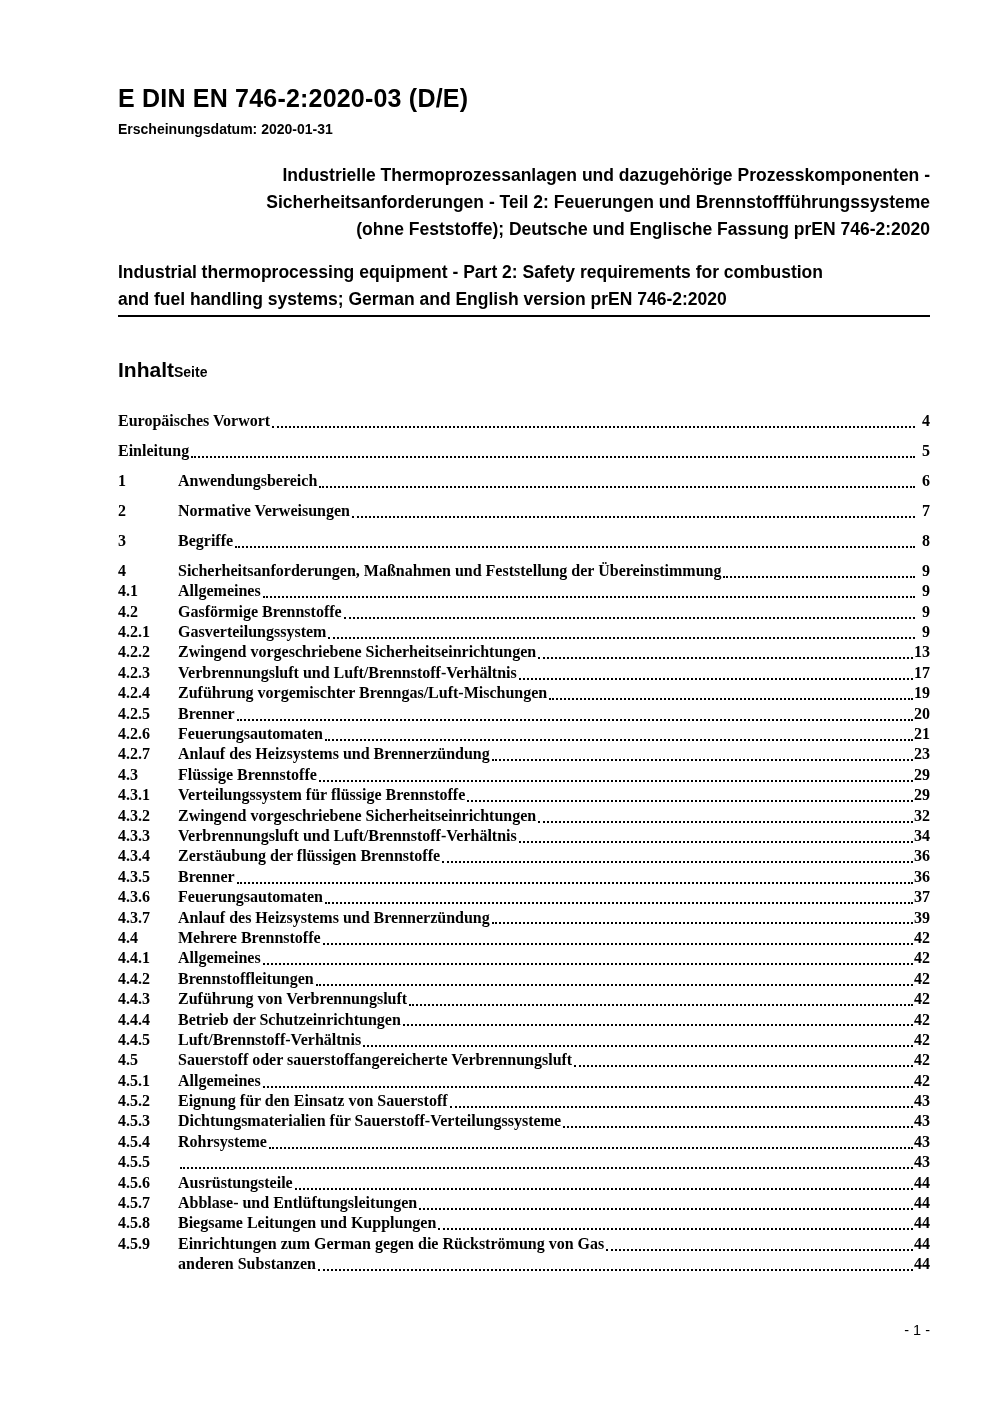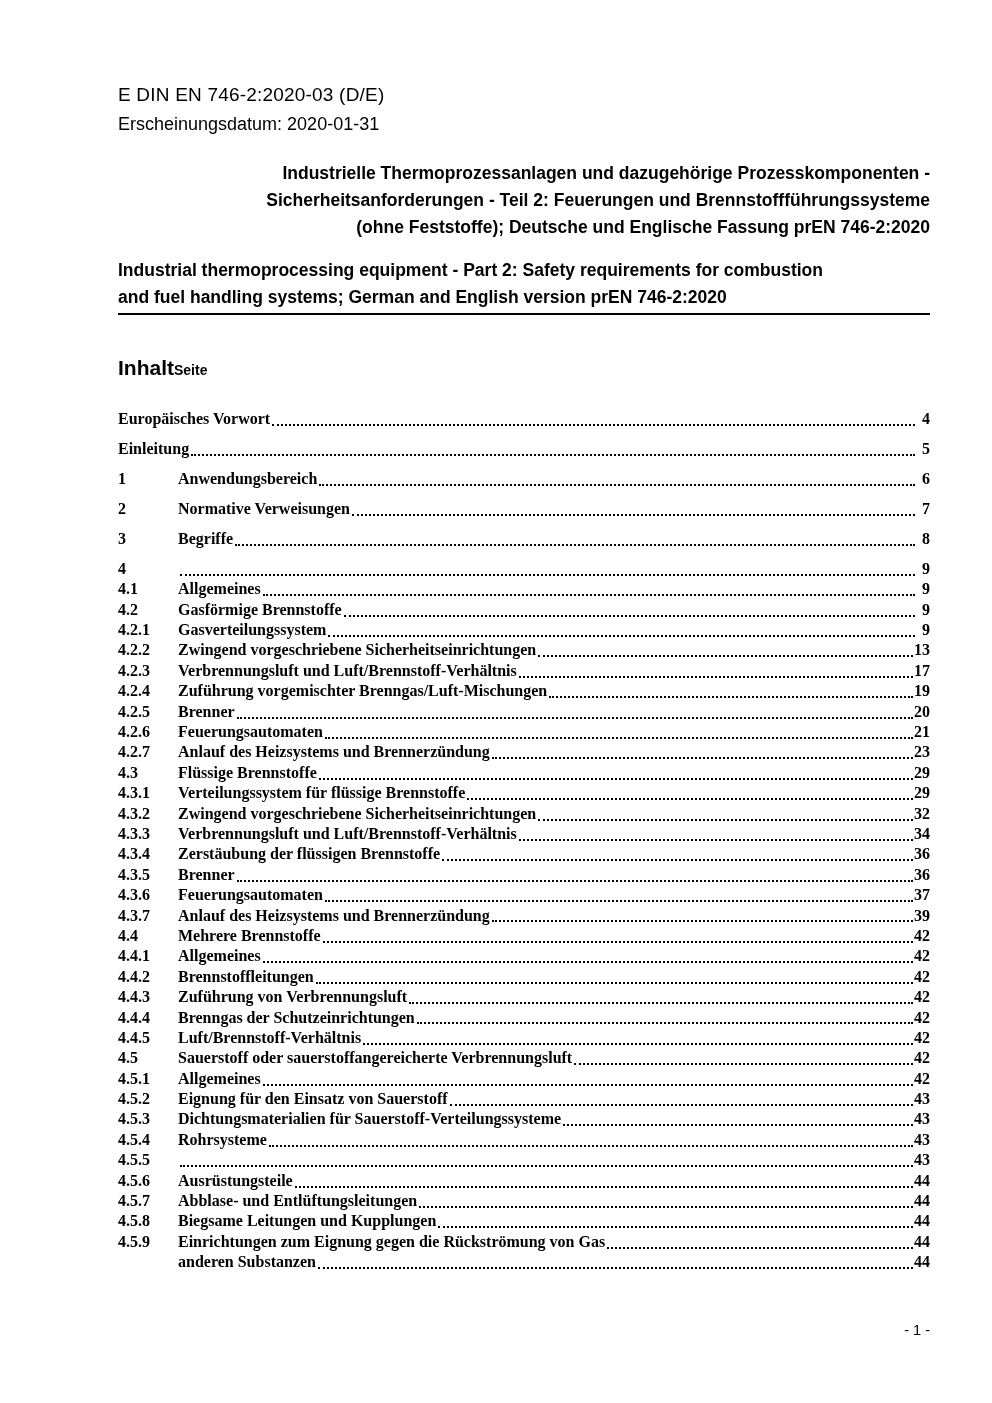--- a/index.html
+++ b/index.html
@@ -15,28 +15,28 @@
   .page {
     position: absolute;
     inset: 0;
     padding: 84px 62px 0 118px;
     box-sizing: border-box;
   }
 
   
   .doc-number {
     font-family: "Liberation Sans", sans-serif;
-    font-size: 19px;
-    font-weight: normal;
+    font-size: 25px;
+    font-weight: bold;
     margin: 0 0 8px 0;
     letter-spacing: 0.2px;
   }
   .pubdate {
-    font-size: 18px;
-    font-weight: normal;
+    font-size: 14px;
+    font-weight: bold;
     margin: 0 0 25px 0;
   }
   .doc-title {
     font-size: 17.5px;
     line-height: 27px;
     font-weight: bold;
     white-space: pre-line;
     margin: 0;
   }
   .doc-title.de { margin-bottom: 16px; text-align: right; }
@@ -160,20 +160,21 @@
           <div class="toc-line">
             <span class="toc-num">3</span>
             <span class="toc-title">Begriffe</span>
             <span class="toc-dots"></span>
             <span class="toc-page">8</span>
           </div>
         </div>
         <div class="toc-row sp">
           <div class="toc-line">
             <span class="toc-num">4</span>
+            <span class="toc-title">Sicherheitsanforderungen, Maßnahmen und Feststellung der Übereinstimmung</span>
             <span class="toc-dots"></span>
             <span class="toc-page">9</span>
           </div>
         </div>
         <div class="toc-row">
           <div class="toc-line">
             <span class="toc-num">4.1</span>
             <span class="toc-title">Allgemeines</span>
             <span class="toc-dots"></span>
             <span class="toc-page">9</span>
@@ -335,21 +336,21 @@
           <div class="toc-line">
             <span class="toc-num">4.4.3</span>
             <span class="toc-title">Zuführung von Verbrennungsluft</span>
             <span class="toc-dots"></span>
             <span class="toc-page">42</span>
           </div>
         </div>
         <div class="toc-row">
           <div class="toc-line">
             <span class="toc-num">4.4.4</span>
-            <span class="toc-title">Brenngas der Schutzeinrichtungen</span>
+            <span class="toc-title">Betrieb der Schutzeinrichtungen</span>
             <span class="toc-dots"></span>
             <span class="toc-page">42</span>
           </div>
         </div>
         <div class="toc-row">
           <div class="toc-line">
             <span class="toc-num">4.4.5</span>
             <span class="toc-title">Luft/Brennstoff-Verhältnis</span>
             <span class="toc-dots"></span>
             <span class="toc-page">42</span>
@@ -422,21 +423,21 @@
           <div class="toc-line">
             <span class="toc-num">4.5.8</span>
             <span class="toc-title">Biegsame Leitungen und Kupplungen</span>
             <span class="toc-dots"></span>
             <span class="toc-page">44</span>
           </div>
         </div>
         <div class="toc-row">
           <div class="toc-line">
             <span class="toc-num">4.5.9</span>
-            <span class="toc-title">Einrichtungen zum Eignung gegen die Rückströmung von Gas</span>
+            <span class="toc-title">Einrichtungen zum German gegen die Rückströmung von Gas</span>
             <span class="toc-dots"></span>
             <span class="toc-page">44</span>
           </div>
         </div>
         <div class="toc-row">
           <div class="toc-line">
             <span class="toc-num"></span>
             <span class="toc-title">anderen Substanzen</span>
             <span class="toc-dots"></span>
             <span class="toc-page">44</span>

